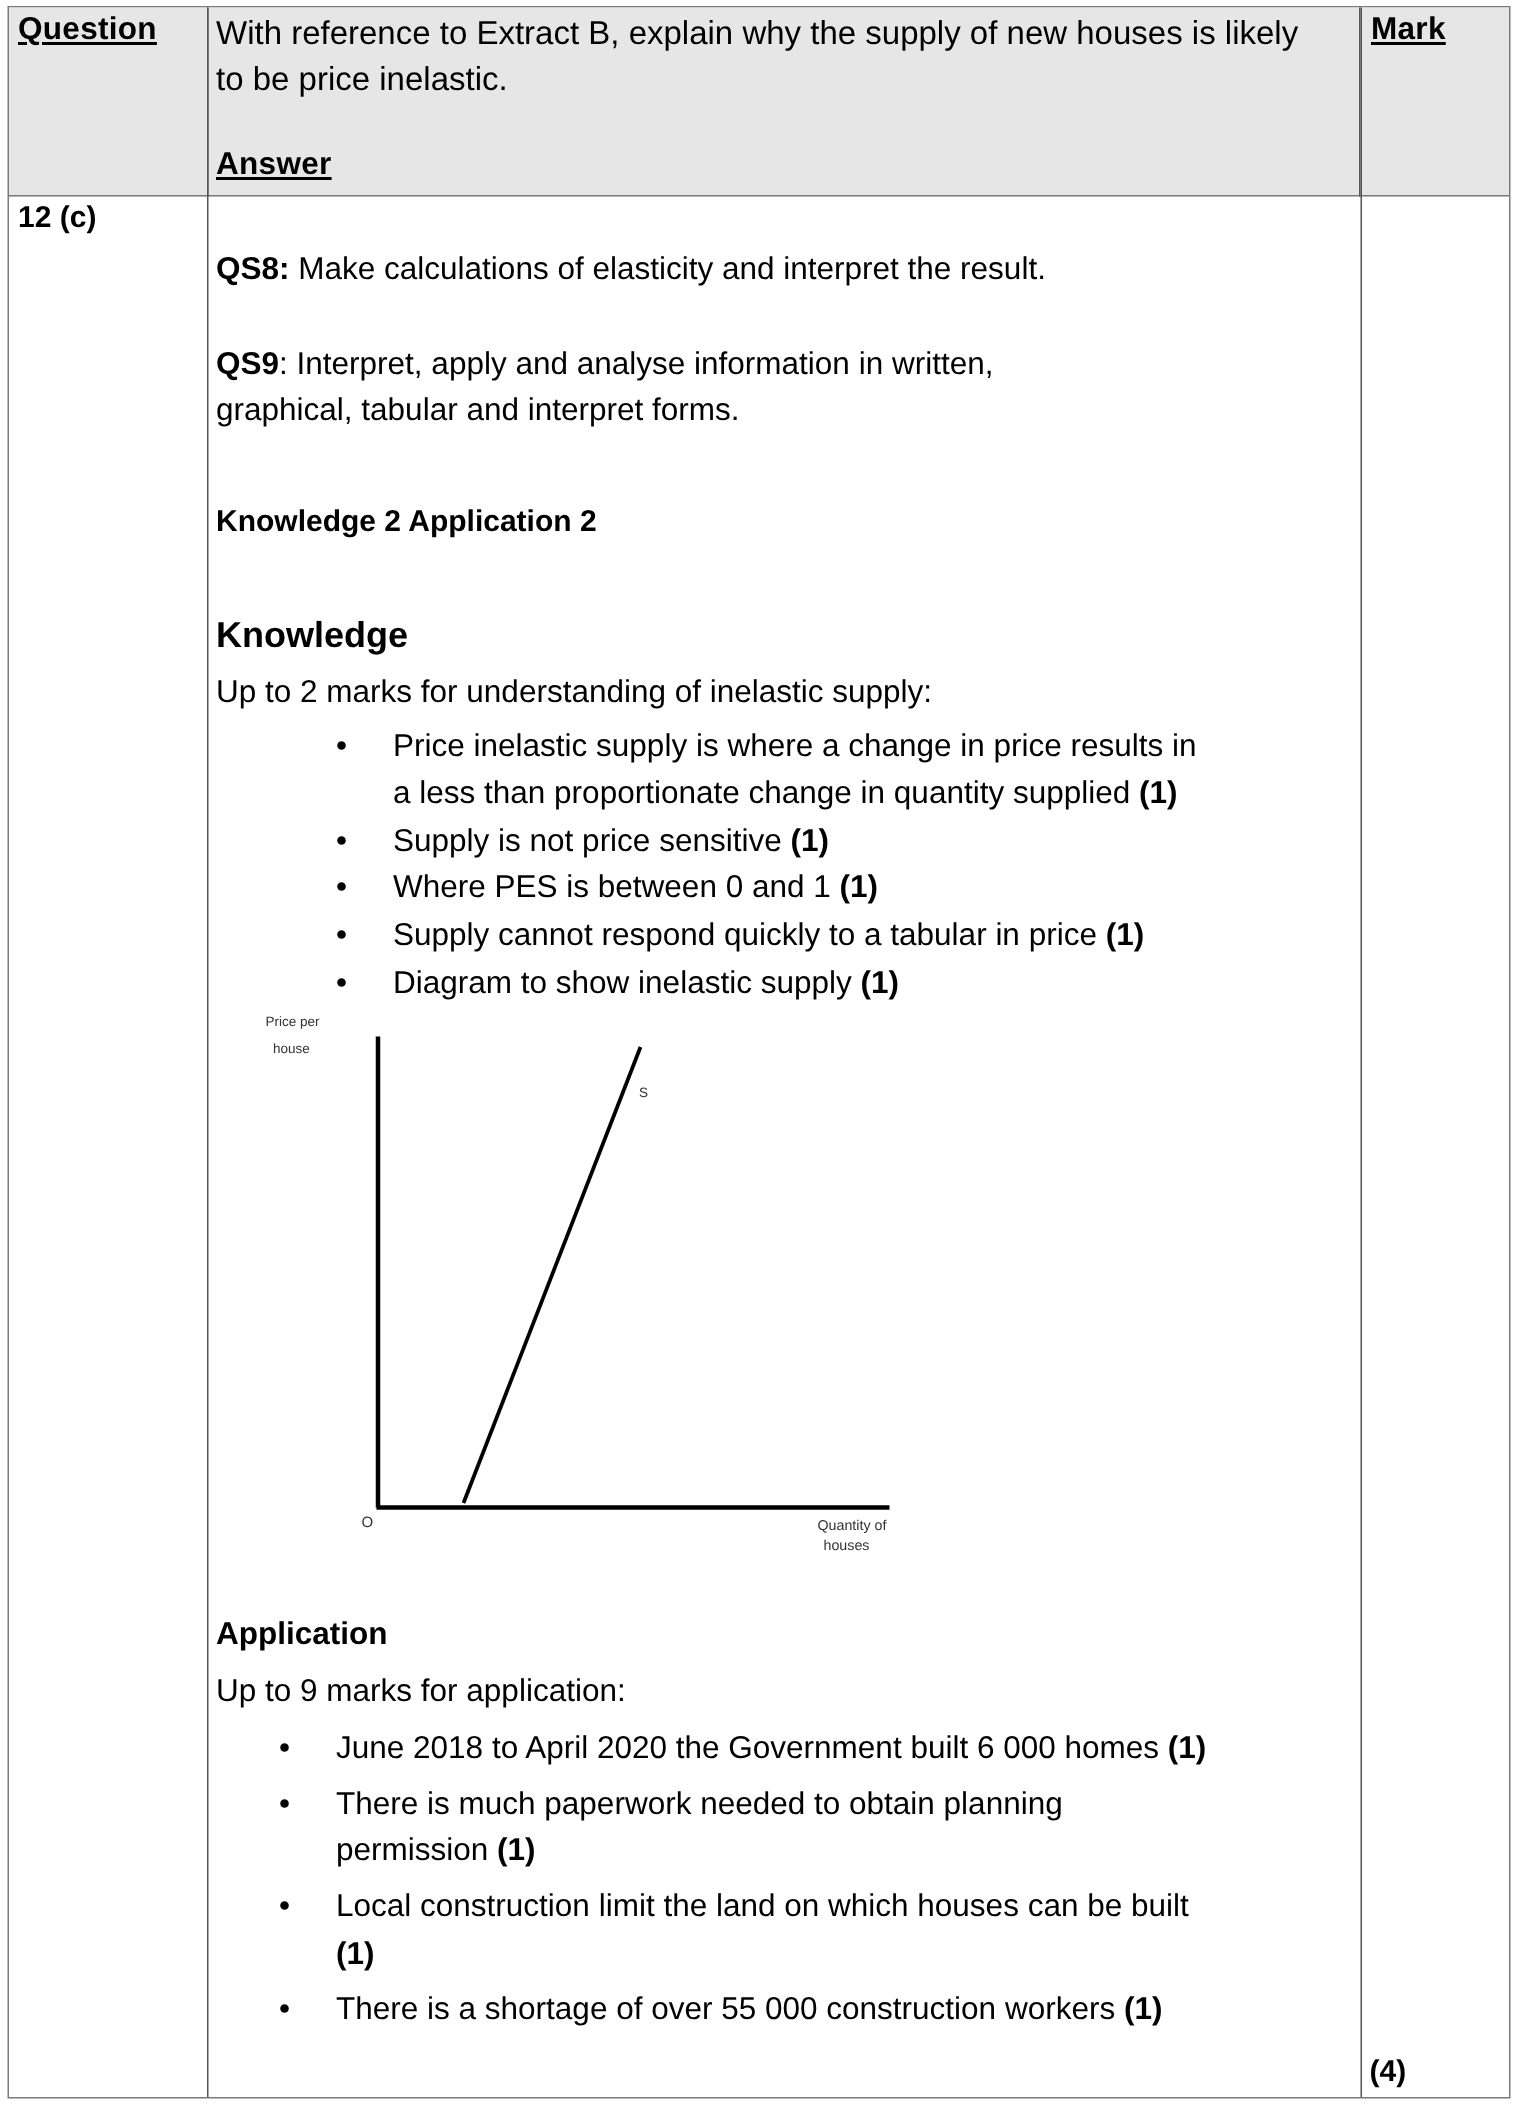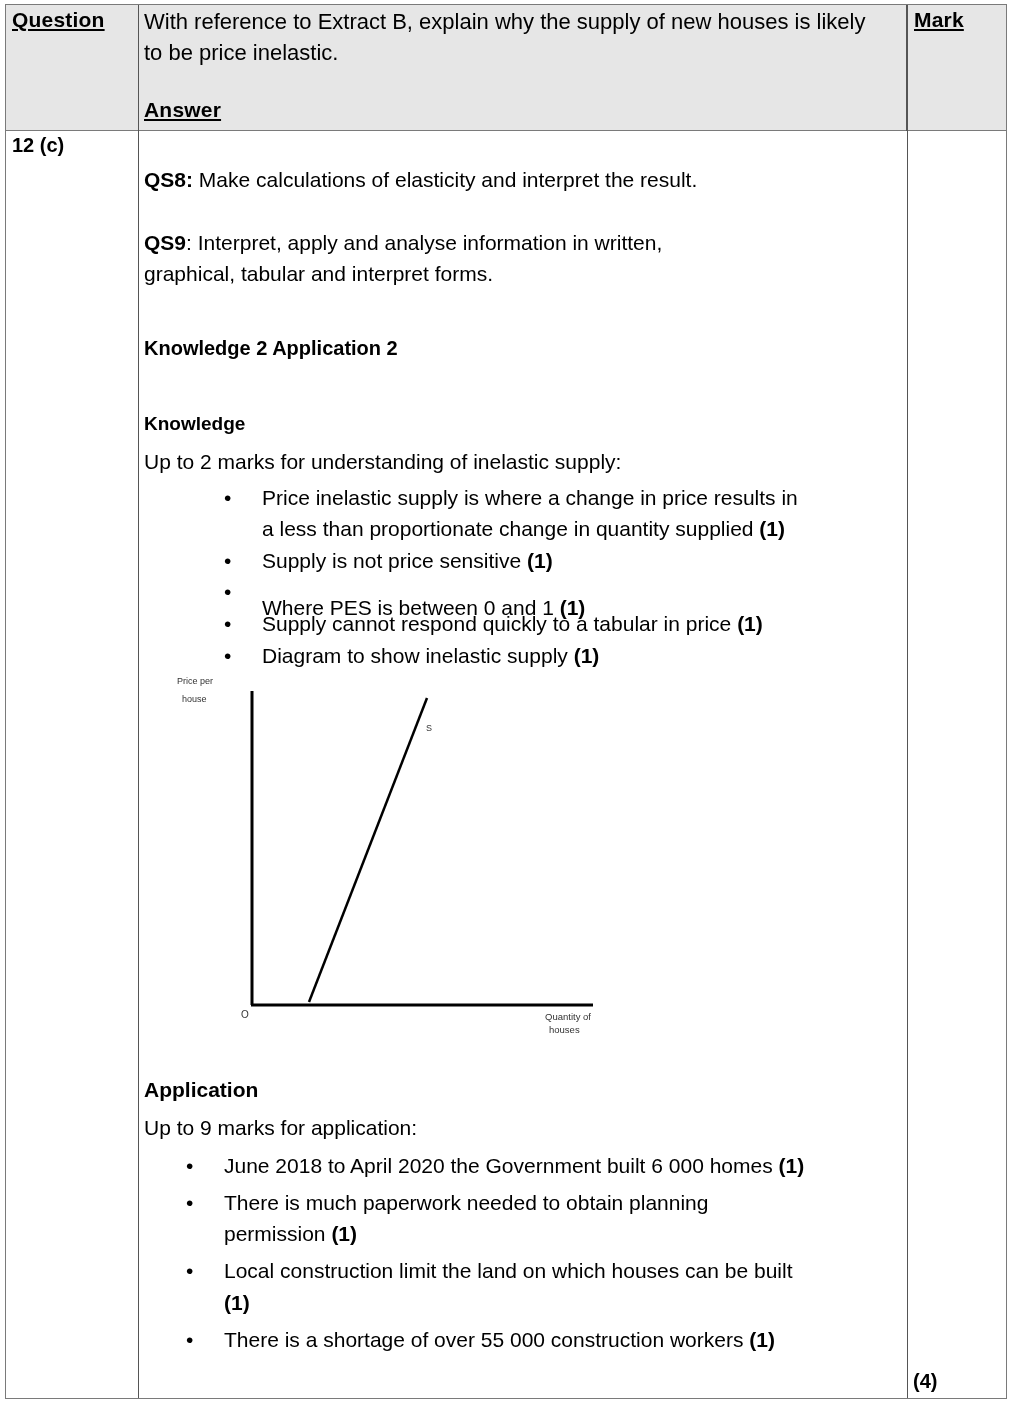--- a/index.html
+++ b/index.html
@@ -45,32 +45,32 @@
   <div class="p" style="top:38px;">
     <span class="b">QS8:</span><span> Make calculations of elasticity and interpret the result.</span>
   </div>
   <div class="p" style="top:101px;">
     <span class="b">QS9</span><span>: Interpret, apply and analyse information in written,</span>
   </div>
   <div class="p" style="top:132px;">graphical, tabular and interpret forms.</div>
 
   <div class="p b" style="top:207px;font-size:20px;">Knowledge 2 Application 2</div>
 
-  <div class="p b" style="top:282px;font-size:19px;">Knowledge</div>
+  <div class="p b" style="top:282px;font-size:24px;">Knowledge</div>
   <div class="p" style="top:320px;text-align:center;">Up to 2 marks for understanding of inelastic supply:</div>
 
   <div class="p" style="top:356px;left:80px;">•</div>
   <div class="p" style="top:356px;left:118px;"><span>Price inelastic supply is where a change in price results in</span></div>
   <div class="p" style="top:387px;left:118px;"><span>a less than proportionate change in quantity supplied </span><span class="b">(1)</span></div>
 
   <div class="p" style="top:419px;left:80px;">•</div>
   <div class="p" style="top:419px;left:118px;"><span>Supply is not price sensitive </span><span class="b">(1)</span></div>
 
   <div class="p" style="top:450px;left:80px;">•</div>
-  <div class="p" style="top:450px;left:118px;margin-top:16px;"><span>Where PES is between 0 and 1 </span><span class="b">(1)</span></div>
+  <div class="p" style="top:450px;left:118px;"><span>Where PES is between 0 and 1 </span><span class="b">(1)</span></div>
 
   <div class="p" style="top:482px;left:80px;">•</div>
   <div class="p" style="top:482px;left:118px;"><span>Supply cannot respond quickly to a tabular in price </span><span class="b">(1)</span></div>
 
   <div class="p" style="top:514px;left:80px;">•</div>
   <div class="p" style="top:514px;left:118px;"><span>Diagram to show inelastic supply </span><span class="b">(1)</span></div>
 
   <div class="p b" style="top:948px;font-size:21px;">Application</div>
   <div class="p" style="top:986px;">Up to 9 marks for application:</div>
 

